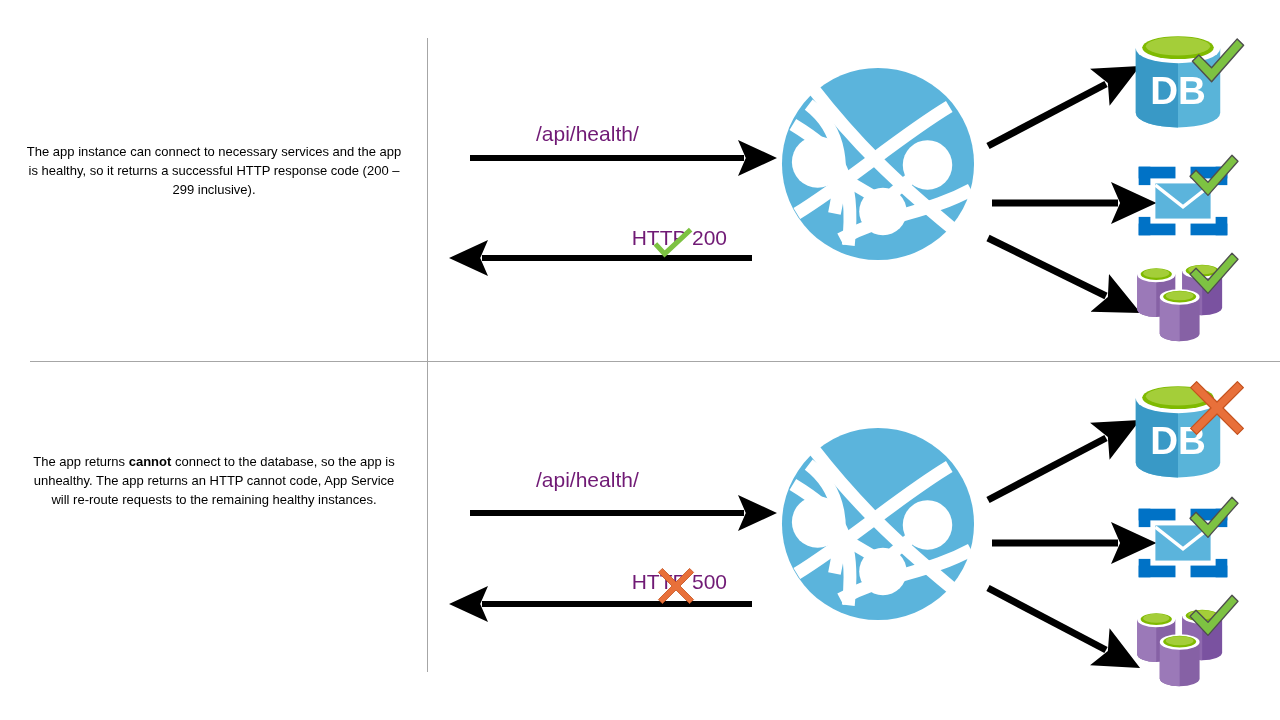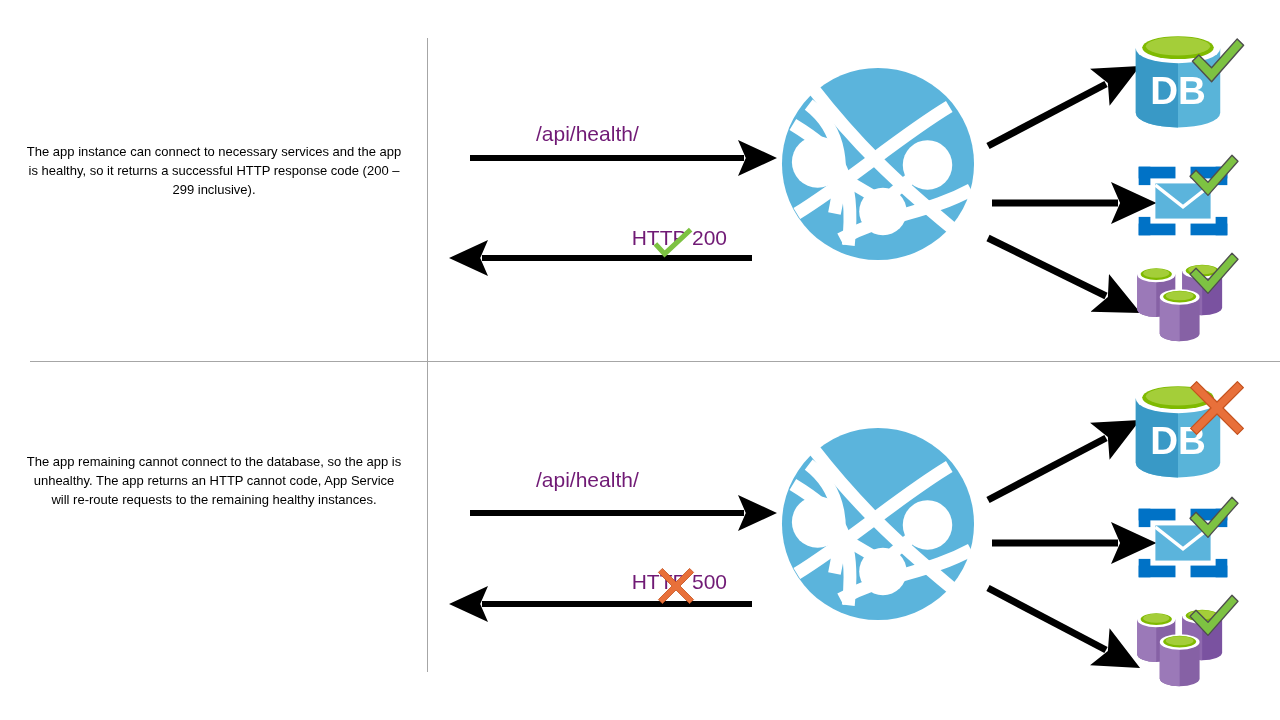--- a/index.html
+++ b/index.html
@@ -32,21 +32,21 @@
     position:absolute;
     left:24px;
     width:380px;
     text-align:center;
     font-size:13px;
     line-height:1.47;
     color:#000;
   }
   .desc.top{top:142px;}
   .desc.bottom{top:452px;}
-  .desc b{font-weight:normal;}
+  .desc b{font-weight:bold;}
 
   
   .alabel{
     position:absolute;
     font-size:21px;
     color:#701a75;
     white-space:nowrap;
   }
 
   
@@ -60,21 +60,21 @@
 <div class="stage">
 
   <div class="vdiv"></div>
   <div class="hdiv"></div>
 
   <div class="desc top">
     <span>The app instance can connect to necessary services and the app is healthy, so it returns a successful HTTP response code (200 – 299 inclusive).</span>
   </div>
 
   <div class="desc bottom">
-    <span>The app remaining </span><b>cannot</b><span> connect to the database, so the app is unhealthy. The app returns an HTTP cannot code, App Service will re-route requests to the remaining healthy instances.</span>
+    <span>The app returns </span><b>cannot</b><span> connect to the database, so the app is unhealthy. The app returns an HTTP cannot code, App Service will re-route requests to the remaining healthy instances.</span>
   </div>
 
   <div class="alabel" style="left:536px;top:122px;">/api/health/</div>
   <div class="alabel" style="left:727px;top:226px;transform:translateX(-100%);">HTTP 200</div>
 
   <div class="alabel" style="left:536px;top:468px;">/api/health/</div>
   <div class="alabel" style="left:727px;top:570px;transform:translateX(-100%);">HTTP 500</div>
 
   <svg class="layer" viewBox="0 0 1280 720">
     <defs>

